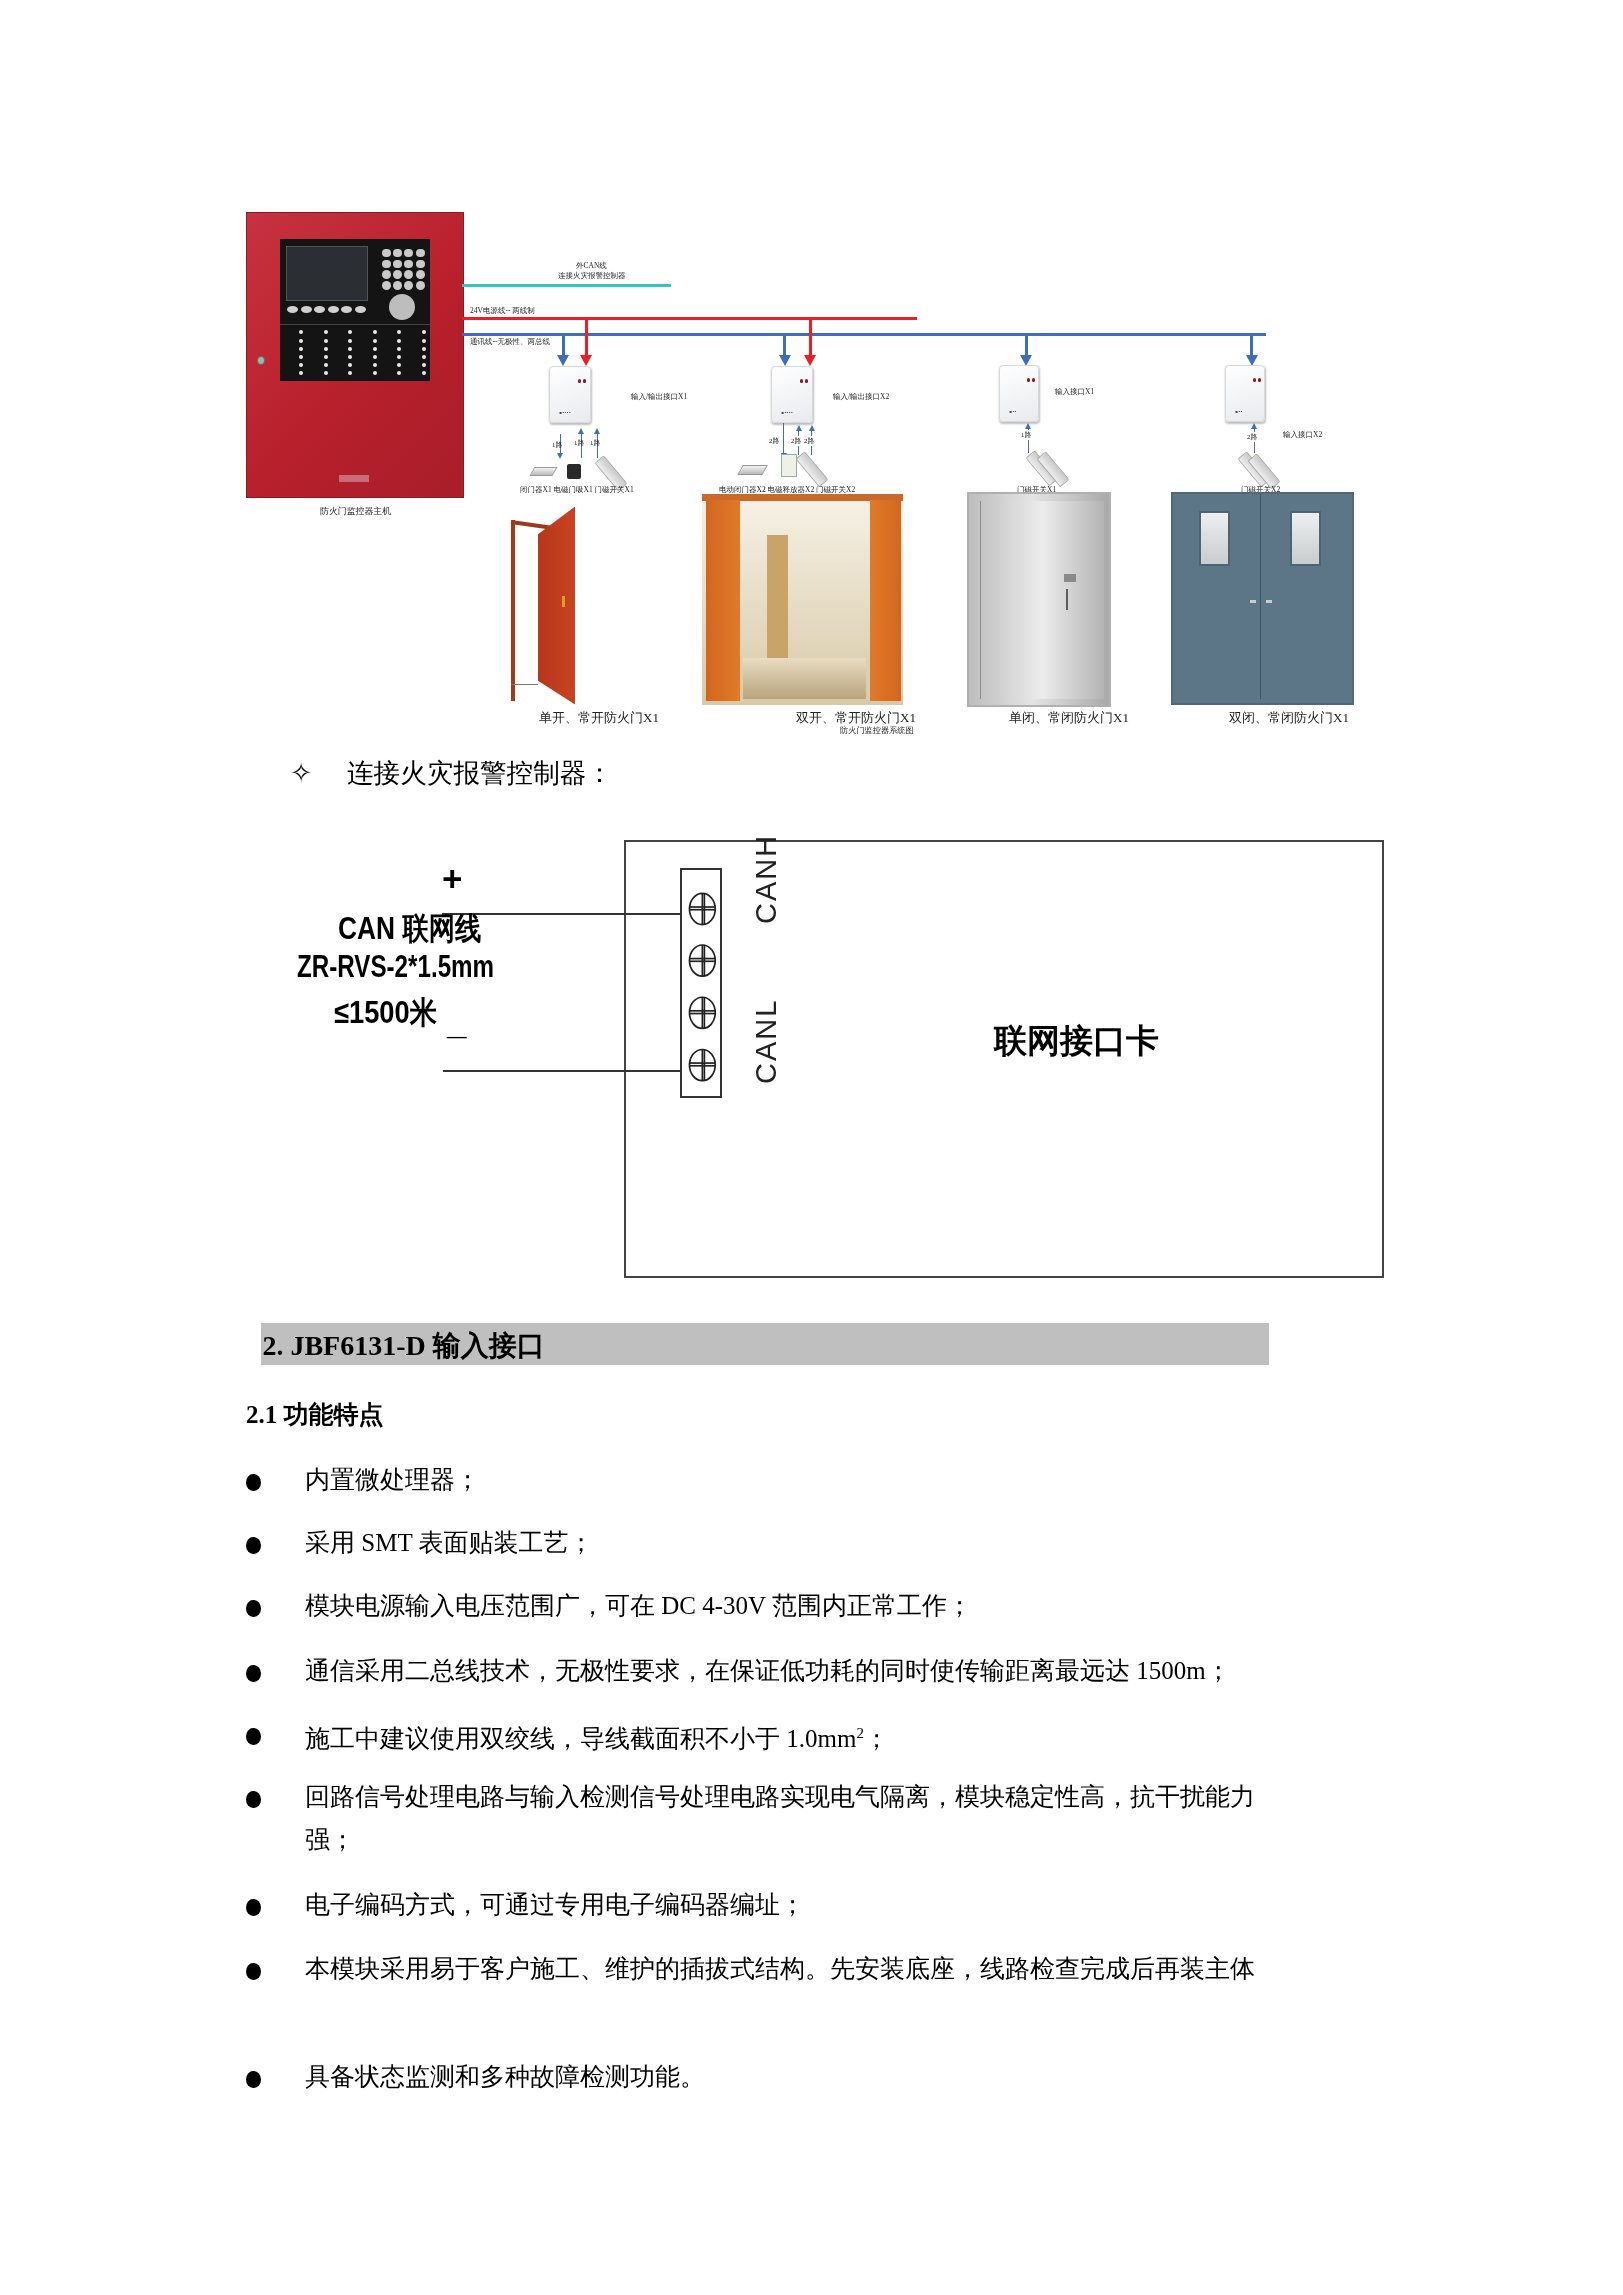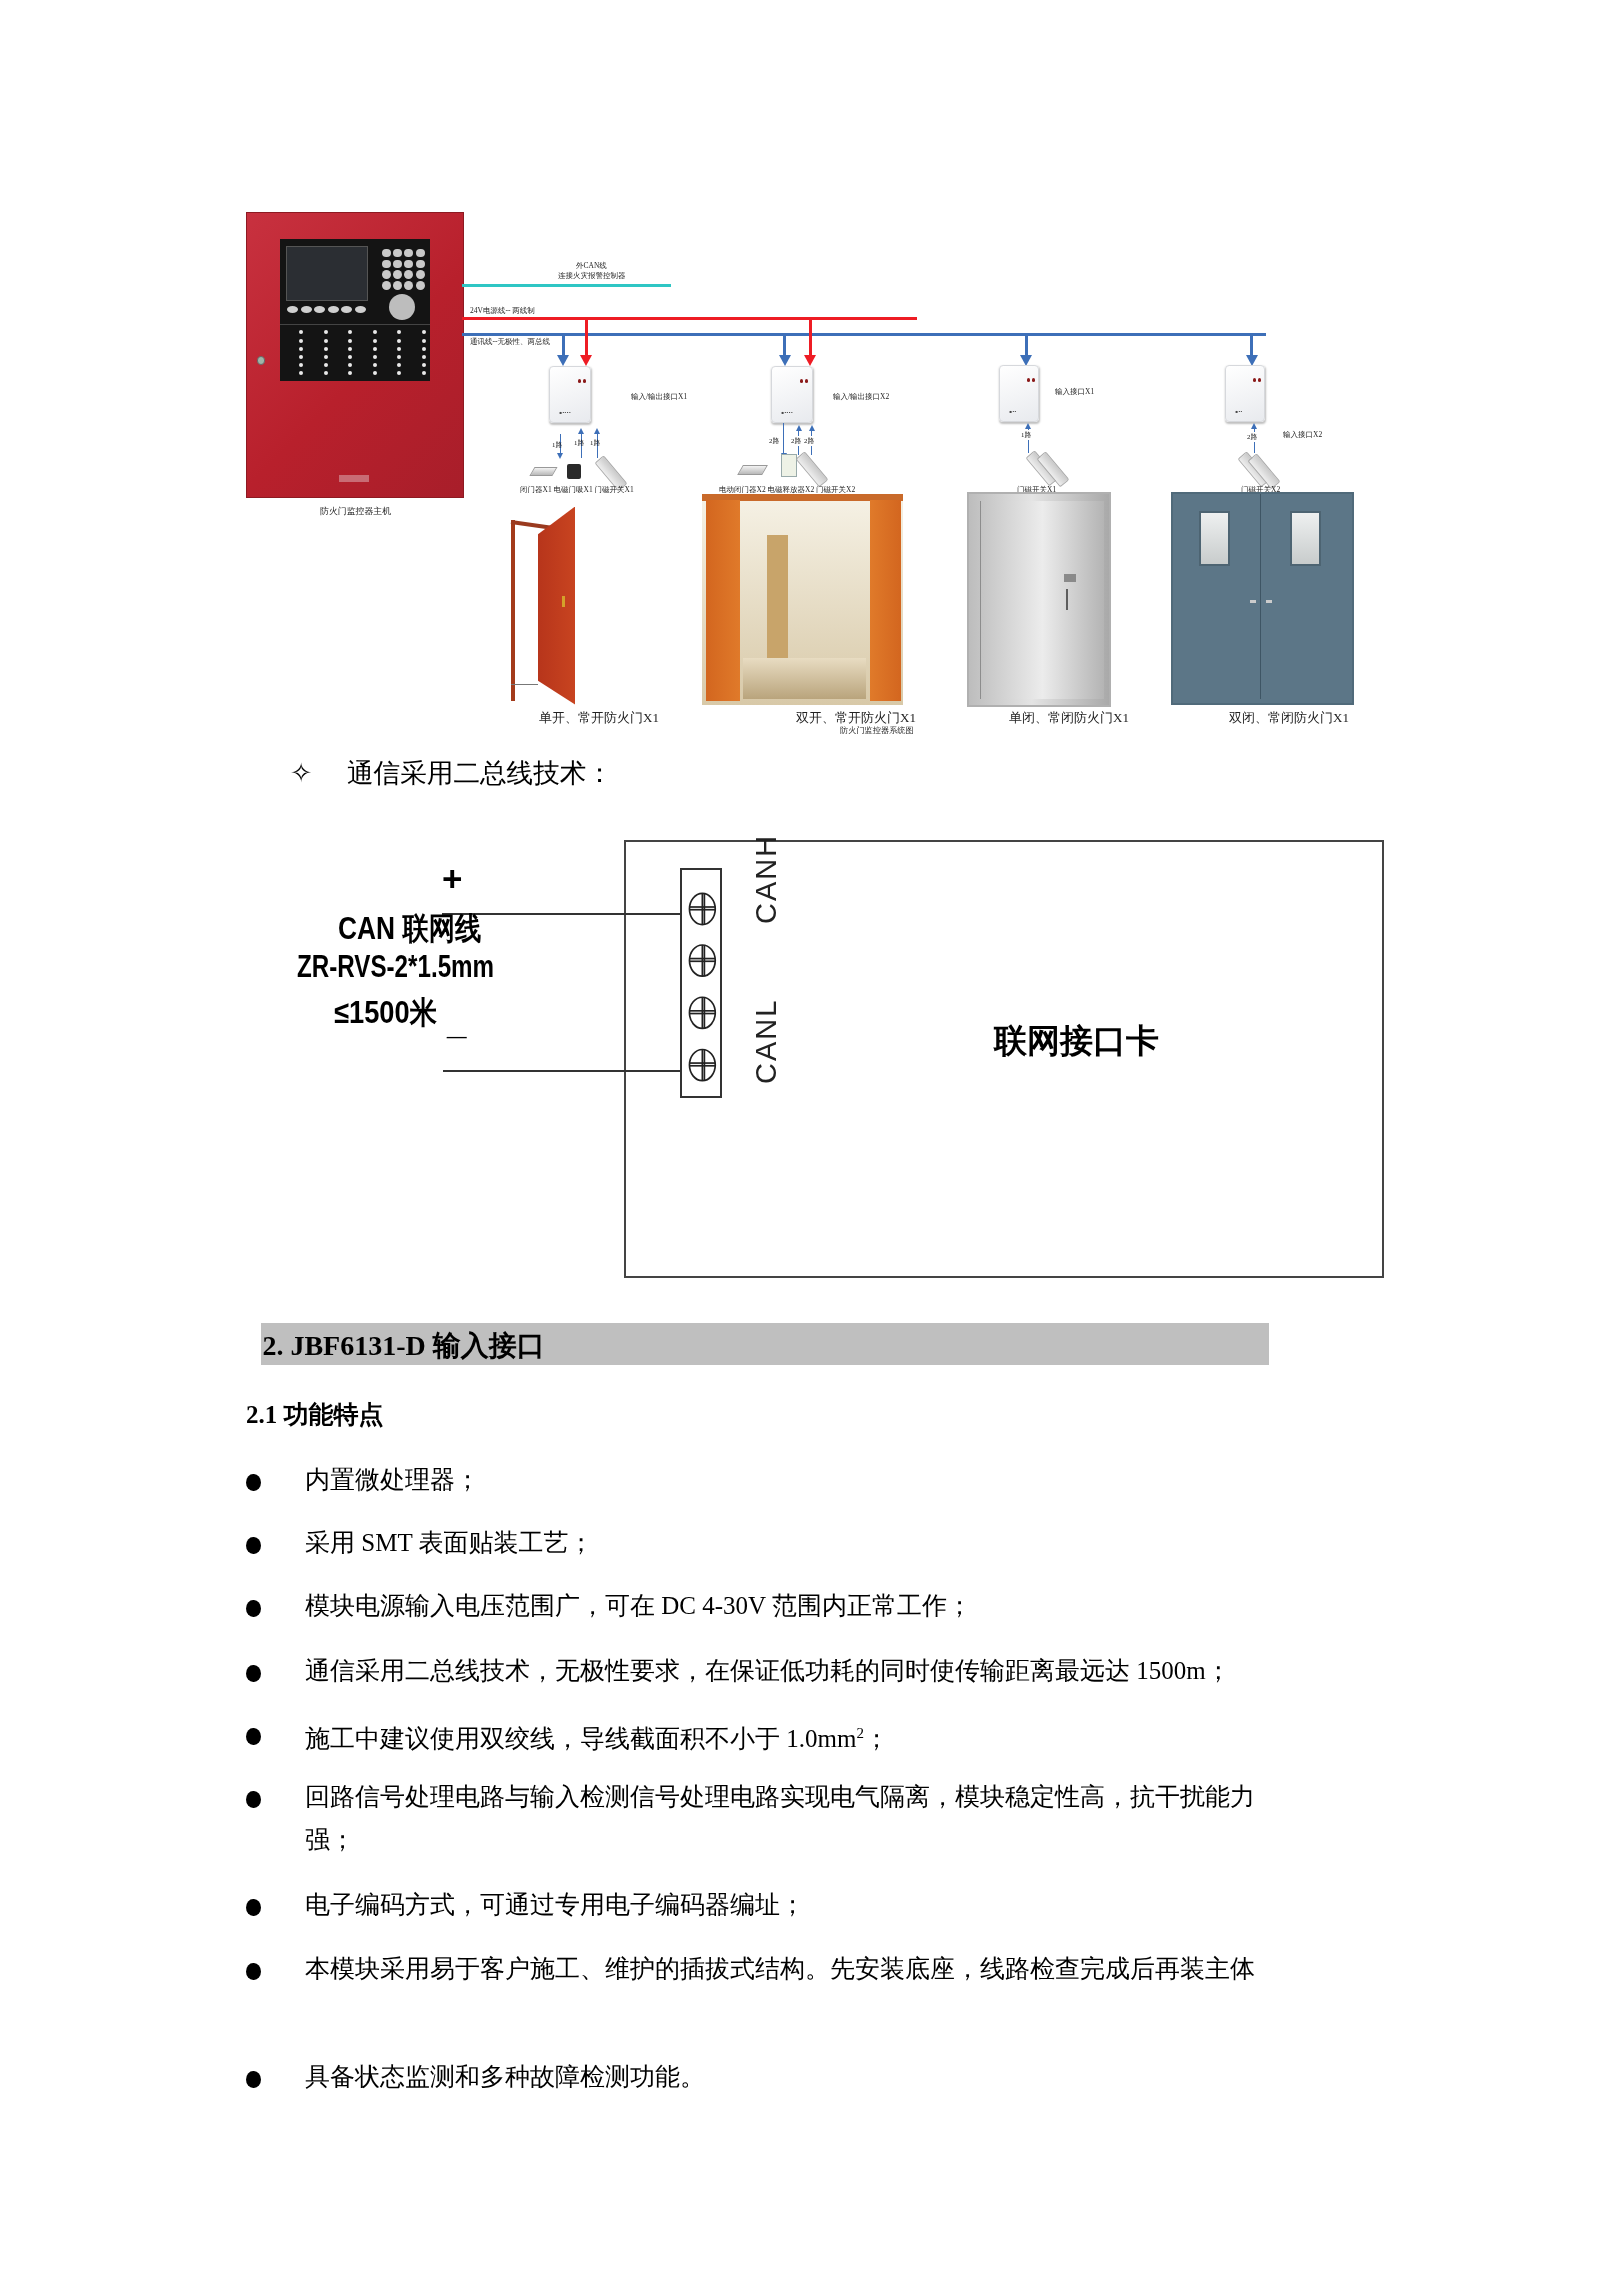--- a/index.html
+++ b/index.html
@@ -243,21 +243,21 @@
     <div class="abs" style="left:117px;top:17px;width:27px;height:51px;background:linear-gradient(180deg,#eef0f0,#c8cccc);border:2.7px solid #4d6472;"></div>
     <div class="abs" style="left:77px;top:106px;width:5.5px;height:2.7px;background:#ccc;"></div>
     <div class="abs" style="left:93px;top:106px;width:5.5px;height:2.7px;background:#ccc;"></div>
   </div>
   <div class="abs door-cap" style="left:1229px;top:709px;">双闭、常闭防火门X1</div>
 
   <div class="abs small-cap" style="left:840px;top:725px;font-size:8.2px;">防火门监控器系统图</div>
 </div>
 
 <div class="abs" style="left:290px;top:755px;font-size:26.6px;white-space:nowrap;">
-  <span style="display:inline-block;width:57px;">✧</span><span>通信采用二总线技术：</span>
+  <span style="display:inline-block;width:57px;">✧</span><span>连接火灾报警控制器：</span>
 </div>
 
 <div class="abs" style="left:0;top:818px;width:1623px;height:477px;">
 
   <div class="abs" style="left:624px;top:22px;width:760px;height:438px;border:2px solid #444;box-sizing:border-box;"></div>
 
   <div class="abs" style="left:680px;top:50px;width:42px;height:230px;border:2px solid #333;box-sizing:border-box;background:#fff;">
     <svg width="38" height="226" style="position:absolute;left:0;top:0;" viewBox="0 0 56 332">
       <g fill="none" stroke="#222" stroke-width="2.5">
         <ellipse cx="30" cy="57" rx="19" ry="23"></ellipse>

